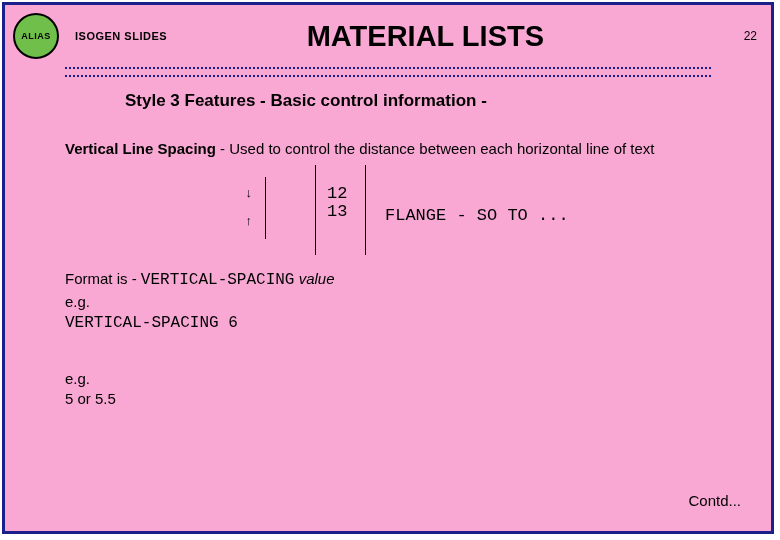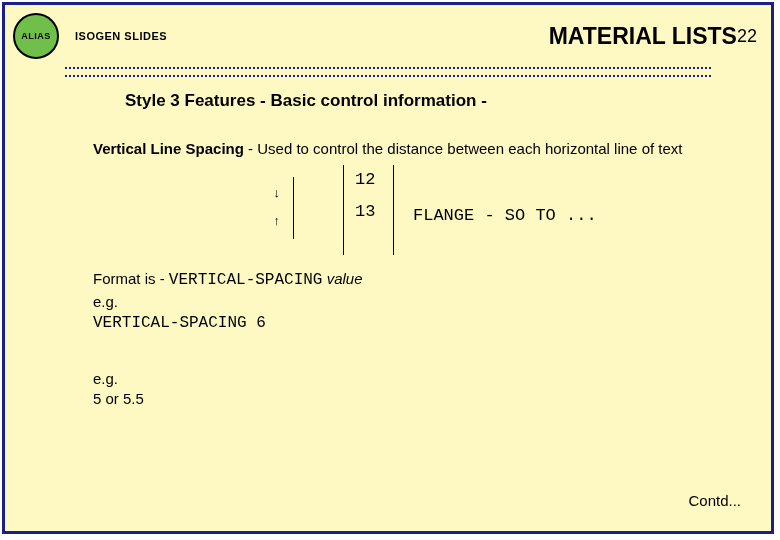--- a/index.html
+++ b/index.html
@@ -11,21 +11,21 @@
     height: 540px;
     box-sizing: border-box;
   }
   .slide {
     border: 3px solid #1b1f8a;
     width: 772px;
     height: 532px;
     margin: 2px;
     box-sizing: border-box;
     position: relative;
-    background: #fef9c3;
+    background: #f9a8d4;
   }
   .header {
     display: flex;
     align-items: center;
     padding: 8px 14px 8px 8px;
   }
   .logo {
     width: 42px;
     height: 42px;
     border-radius: 50%;
@@ -43,45 +43,45 @@
   .src {
     font-size: 11px;
     font-weight: bold;
     letter-spacing: 0.5px;
     margin-left: 16px;
     color: #000;
     flex-shrink: 0;
   }
   .title {
     flex: 1;
-    text-align: right;
-    font-size: 23px;
+    text-align: center;
+    font-size: 29px;
     font-weight: bold;
     color: #000;
     margin-left: -60px;
   }
   .pagenum {
-    font-size: 18px;
+    font-size: 12px;
     color: #000;
     flex-shrink: 0;
   }
   .dotline {
     margin: 0 60px 0 60px;
     height: 6px;
     border-top: 2px dotted #1b1f8a;
     border-bottom: 2px dotted #1b1f8a;
   }
   .subtitle {
     margin: 14px 16px 0 120px;
     font-size: 17px;
     font-weight: bold;
     color: #000;
   }
   .body {
-    padding: 28px 50px 0 88px;
+    padding: 28px 50px 0 60px;
     font-size: 15px;
     color: #000;
     line-height: 1.35;
   }
   .lead {
     font-weight: bold;
   }
   .diagram {
     margin: 6px 0 4px 170px;
     position: relative;
@@ -105,21 +105,21 @@
     font-family: "Courier New", monospace;
   }
   .arrdown { top: 22px; }
   .arrup { top: 50px; }
   .rowtxt {
     position: absolute;
     font-family: "Courier New", monospace;
     font-size: 17px;
     white-space: pre;
   }
-  .r1 { top: 4px; left: 92px; }
+  .r1 { top: 18px; left: 92px; }
   .r1b { top: 18px; left: 150px; }
   .r2 { top: 36px; left: 92px; }
   .r2b { top: 40px; left: 150px; }
   .mono {
     font-family: "Courier New", monospace;
     font-size: 16px;
   }
   .italic { font-style: italic; font-family: Arial; font-size:15px;}
   .para { margin-top: 14px; }
   .contd {

